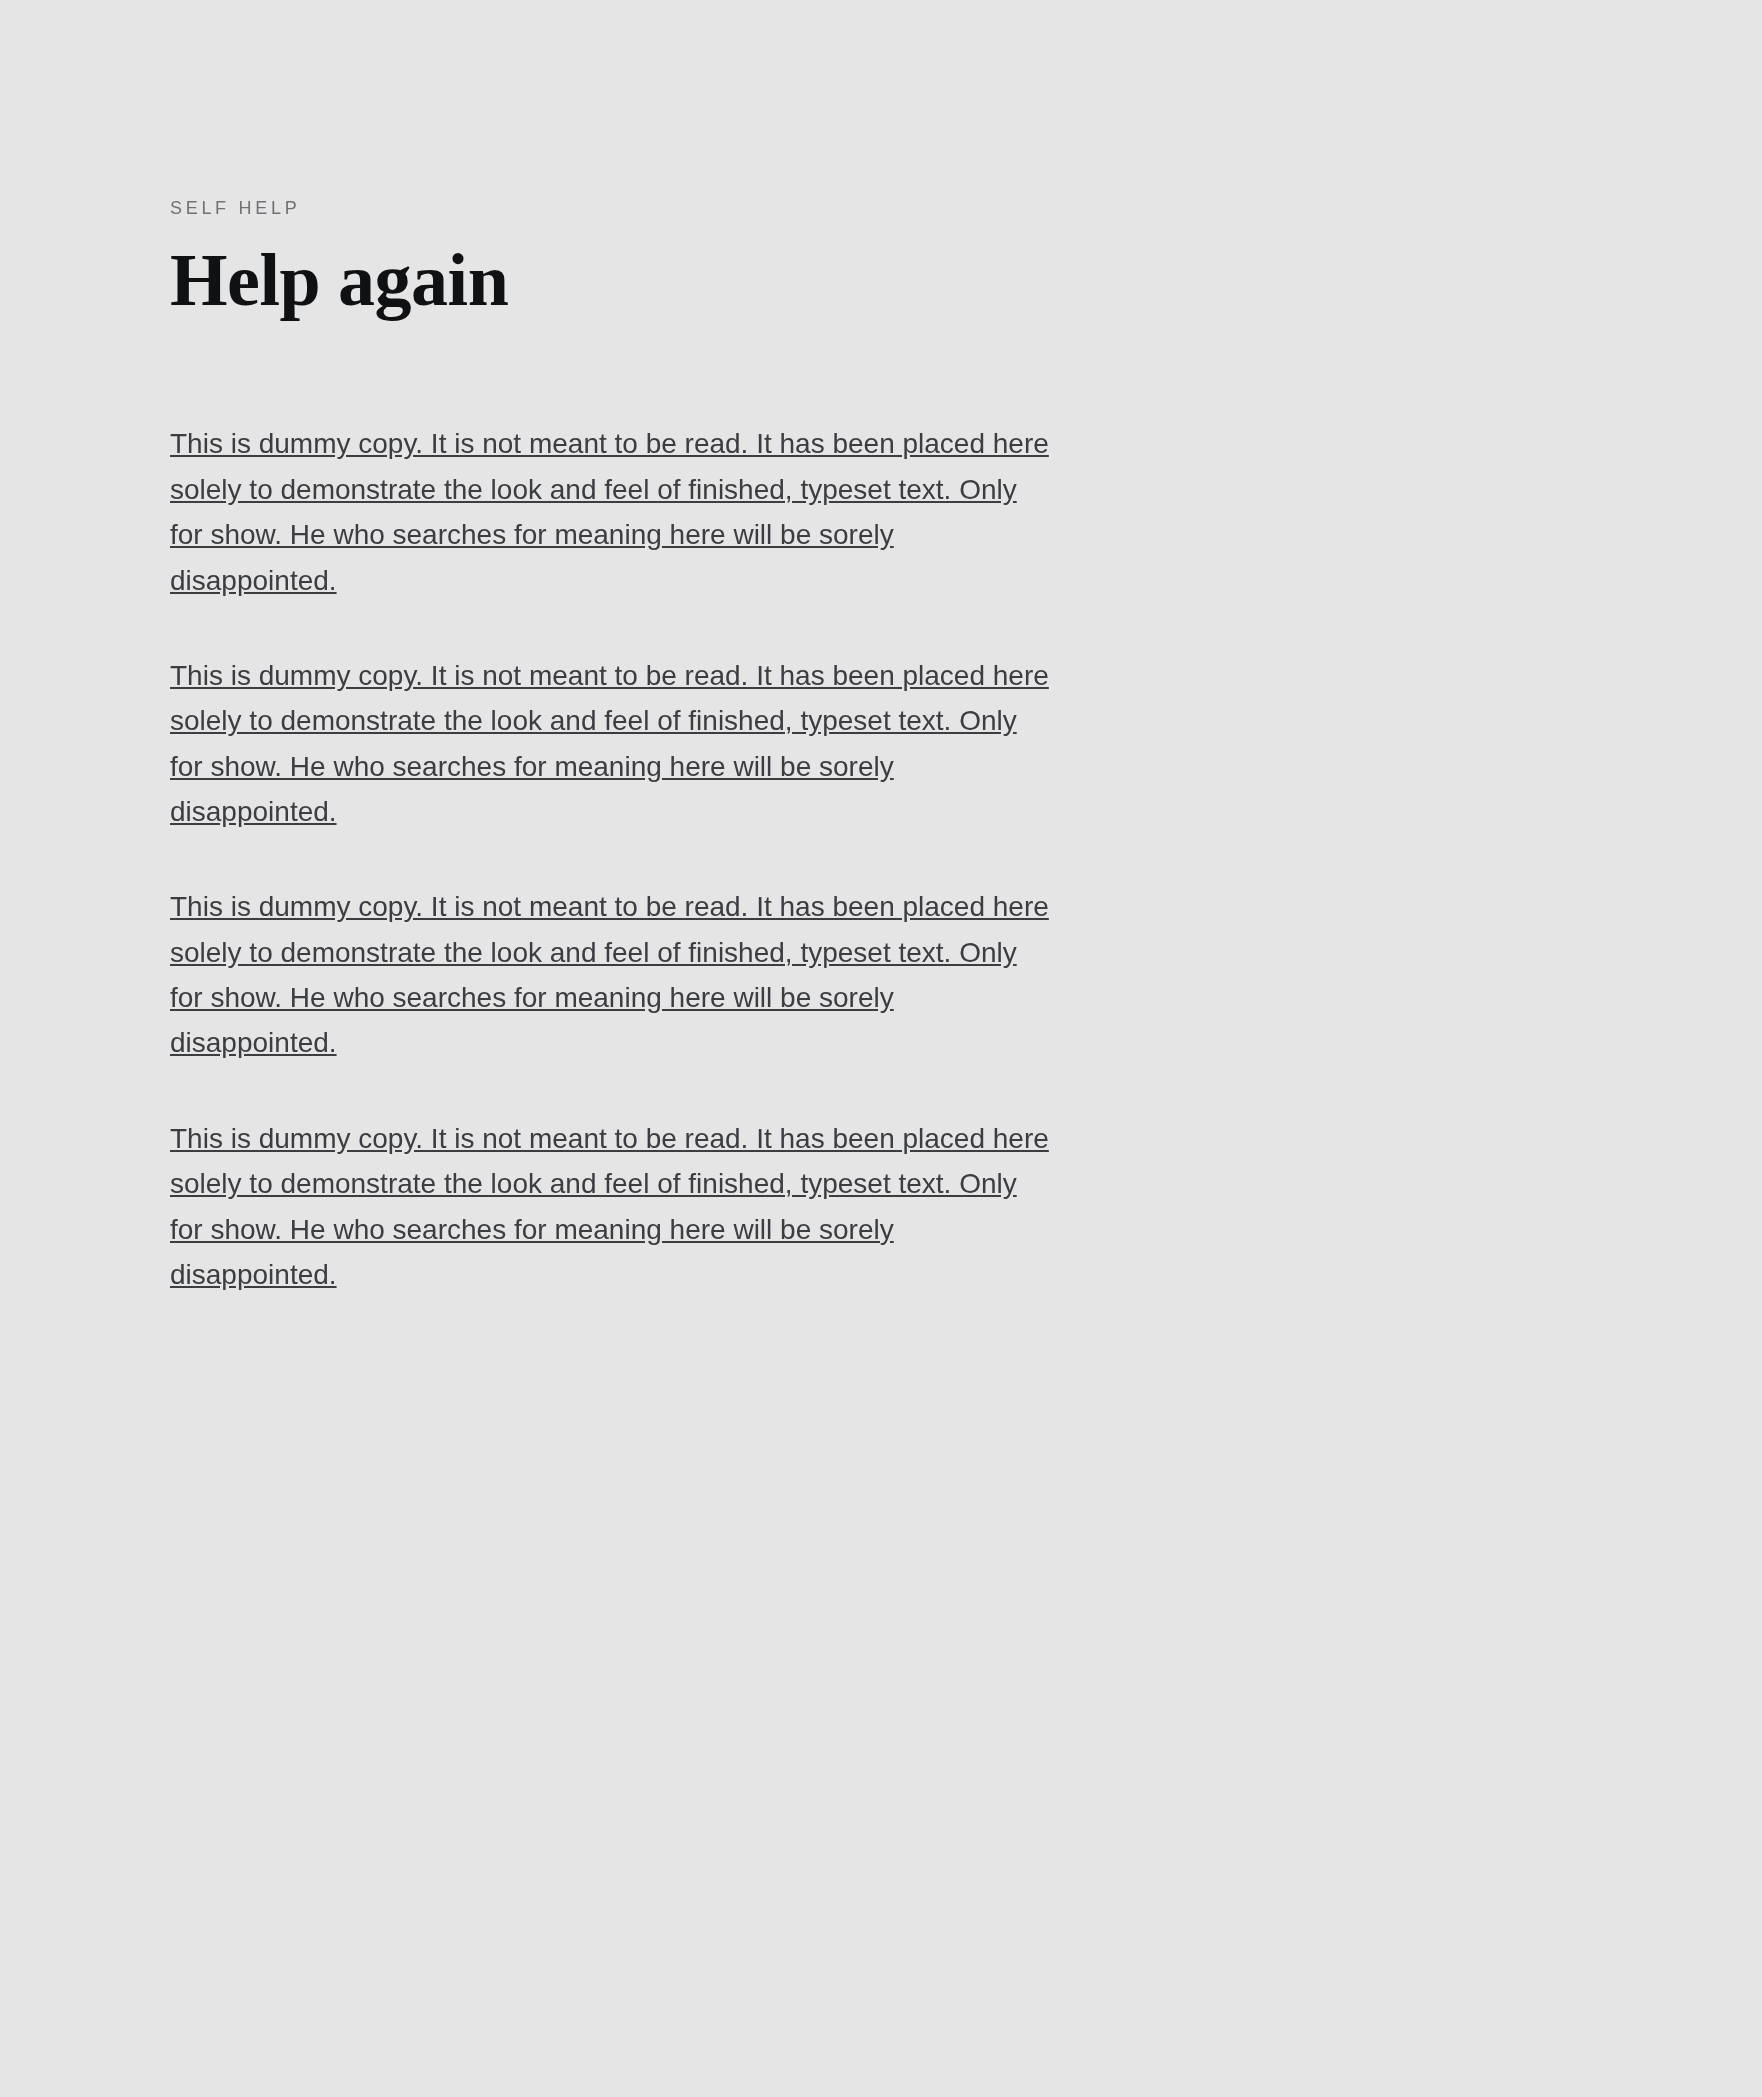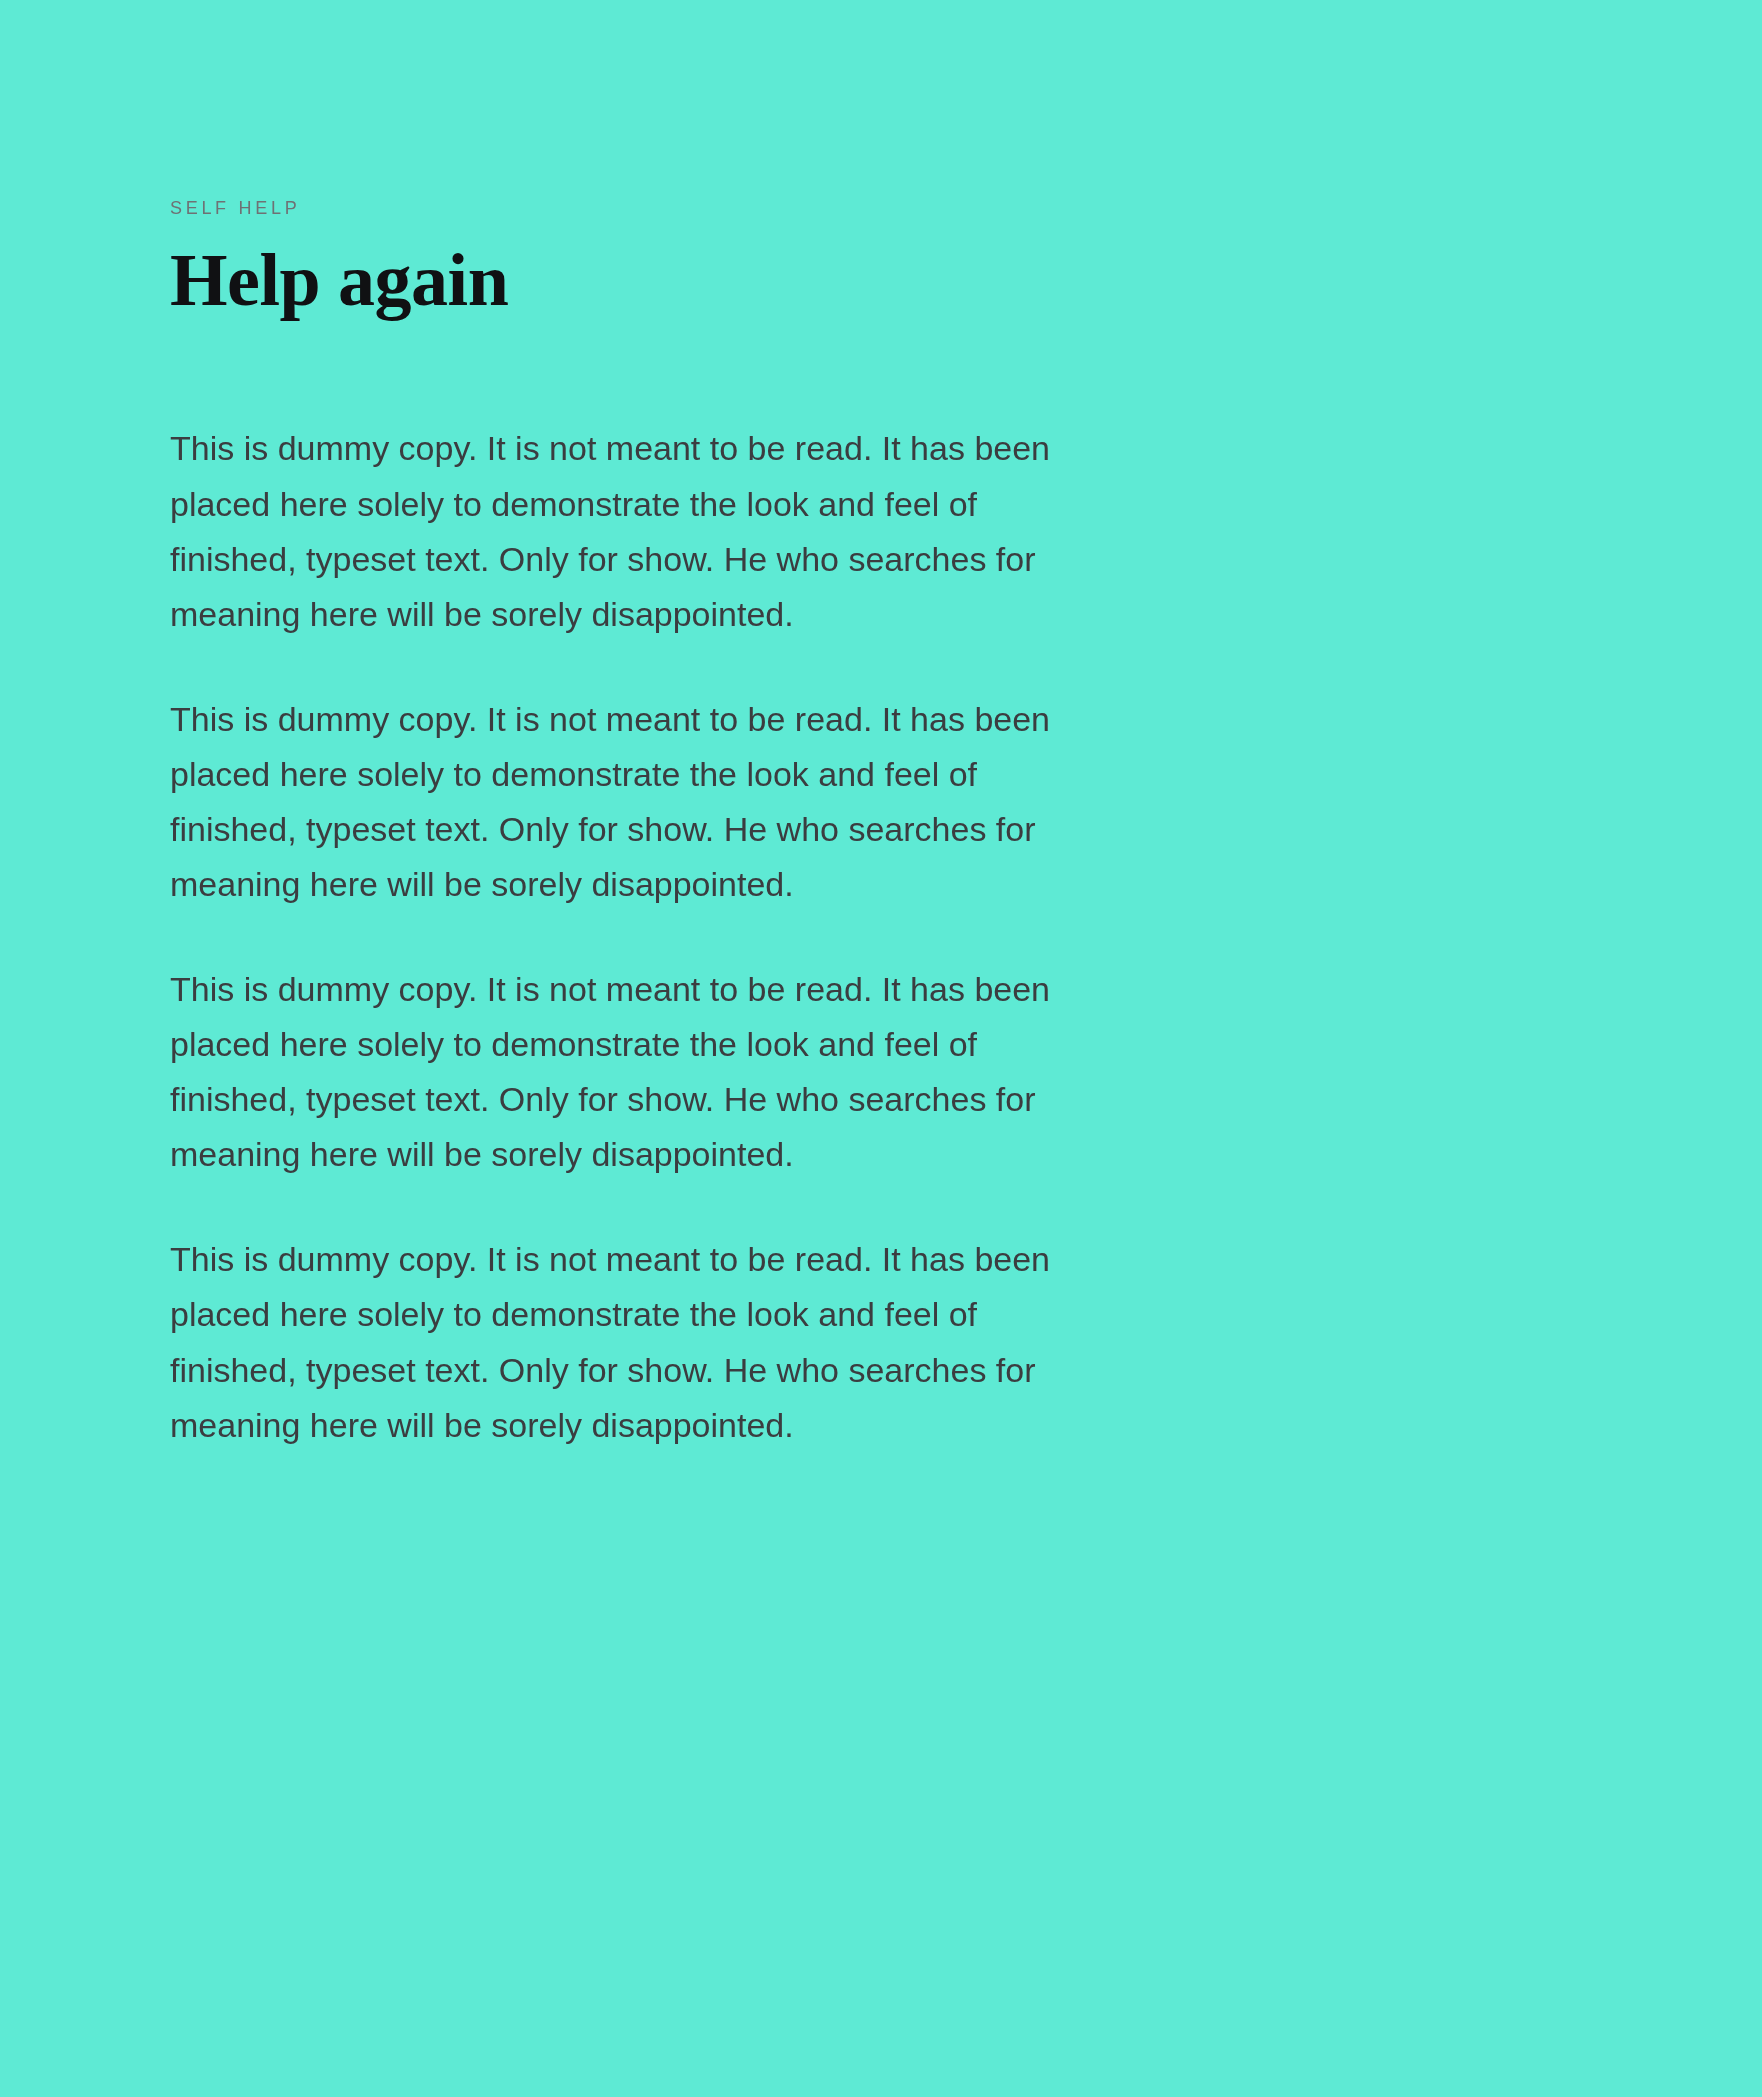--- a/index.html
+++ b/index.html
@@ -10,21 +10,21 @@
   body {
     width: 1762px;
     height: 2097px;
     font-family: "Liberation Sans", sans-serif;
     -webkit-font-smoothing: antialiased;
   }
   .page {
     position: relative;
     width: 1762px;
     height: 2097px;
-    background: #5eead4;
+    background: #e5e5e5;
     box-sizing: border-box;
   }
   .article {
     position: absolute;
     left: 170px;
     top: 198px;
     width: 908px;
   }
   .eyebrow {
     font-family: "Liberation Sans", sans-serif;
@@ -43,26 +43,27 @@
     font-weight: 700;
     color: #101113;
     margin: 0;
     letter-spacing: -0.5px;
   }
   .body-copy {
     margin-top: 100px;
   }
   .body-copy p {
     font-family: "Liberation Sans", sans-serif;
-    font-size: 34px;
+    font-size: 28px;
     line-height: 1.62;
     color: #3b3d40;
     margin: 0 0 50px 0;
     max-width: 886px;
     font-weight: 400;
+    text-decoration: underline;
   }
   .body-copy p:last-child {
     margin-bottom: 0;
   }
 </style>
 </head>
 <body>
 
 <div class="page">
   <article class="article">

